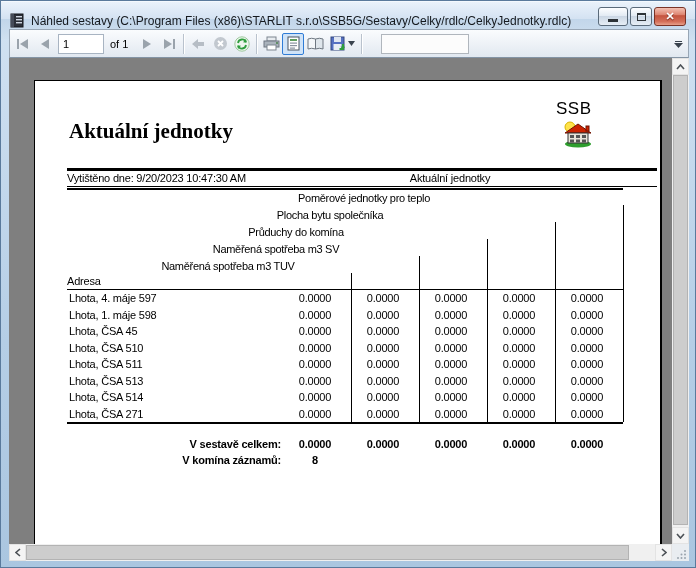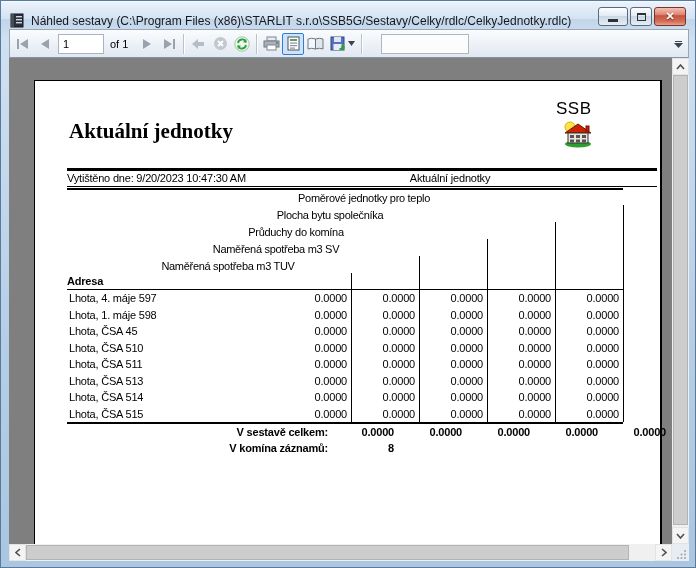--- a/index.html
+++ b/index.html
@@ -83,30 +83,30 @@
   }
   .page *{position:absolute;}
   .rpt-title{left:34px;top:38px;font-family:"Liberation Serif",serif;font-weight:bold;font-size:21px;white-space:nowrap;}
   .rpt-logo-text{left:521px;top:18px;font-size:17px;font-weight:normal;letter-spacing:0.5px;}
   .rpt-logo-img{left:527px;top:39px;}
   .rpt-subtitle{left:32px;top:72px;font-size:11px;letter-spacing:-0.2px;white-space:nowrap;}
   .hline{background:#000;}
   .rpt-printed{left:32px;top:91px;font-size:11px;letter-spacing:-0.2px;white-space:nowrap;}
   .rpt-centerhdr{left:355px;top:91px;width:120px;text-align:center;font-size:11px;letter-spacing:-0.2px;white-space:nowrap;}
   .col-hdr{font-size:11px;font-weight:normal;letter-spacing:-0.3px;text-align:center;left:0;height:13px;white-space:nowrap;margin-left:36px;}
-  .adresa-hdr{left:32px;top:194px;font-size:11px;font-weight:bold;letter-spacing:-0.2px;text-align:right;}
+  .adresa-hdr{left:32px;top:194px;font-size:11px;font-weight:normal;letter-spacing:-0.2px;text-align:right;}
   .vdiv{width:1px;background:#000;}
   .rows{left:0;top:209px;width:625px;height:132px;}
   .trow{position:relative;width:100%;height:16.5px;line-height:16.5px;font-size:11px;letter-spacing:-0.2px;}
   .trow span{position:absolute;top:0;}
   .taddr{left:34px;white-space:nowrap;}
-  .tval{width:64px;text-align:right;}
+  .tval{width:64px;text-align:center;}
   .c0{left:248px;} .c1{left:316px;} .c2{left:384px;} .c3{left:452px;} .c4{left:520px;}
   .totrow{left:0;width:625px;height:14px;line-height:14px;font-size:11px;font-weight:bold;letter-spacing:-0.2px;}
-  .totrow span{position:absolute;top:0;margin-left:47px;}
+  .totrow span{position:absolute;top:12px;}
   .totlabel{left:0;width:246px;text-align:right;white-space:nowrap;}
   
   .vscroll{position:absolute;left:671px;top:57px;width:17px;height:486px;background:#f0f0f0;}
   .hscroll{position:absolute;left:8px;top:543px;width:663px;height:17px;background:#f0f0f0;}
   .sb-btn{position:absolute;width:17px;height:17px;background:#f4f4f4;border:1px solid #e3e3e3;
     display:flex;align-items:center;justify-content:center;}
   .v-thumb{position:absolute;left:1px;top:17px;width:15px;height:450px;background:#cdcdcd;border:1px solid #b3b3b3;}
   .h-thumb{position:absolute;top:1px;left:17px;width:603px;height:15px;background:#cdcdcd;border:1px solid #b3b3b3;}
   .sb-corner{position:absolute;left:671px;top:543px;width:17px;height:17px;background:#e9edf1;}
   .grip{position:absolute;right:2px;bottom:2px;}
@@ -324,21 +324,21 @@
           </div>
           <div class="trow">
             <span class="taddr">Lhota, ČSA 514</span>
             <span class="tval c0">0.0000</span>
             <span class="tval c1">0.0000</span>
             <span class="tval c2">0.0000</span>
             <span class="tval c3">0.0000</span>
             <span class="tval c4">0.0000</span>
           </div>
           <div class="trow">
-            <span class="taddr">Lhota, ČSA 515</span>
+            <span class="taddr">Lhota, ČSA 271</span>
             <span class="tval c0">0.0000</span>
             <span class="tval c1">0.0000</span>
             <span class="tval c2">0.0000</span>
             <span class="tval c3">0.0000</span>
             <span class="tval c4">0.0000</span>
           </div>
         </div>
 
       <div class="hline" style="left:32px;top:341px;width:556px;height:2px;"></div>
 

